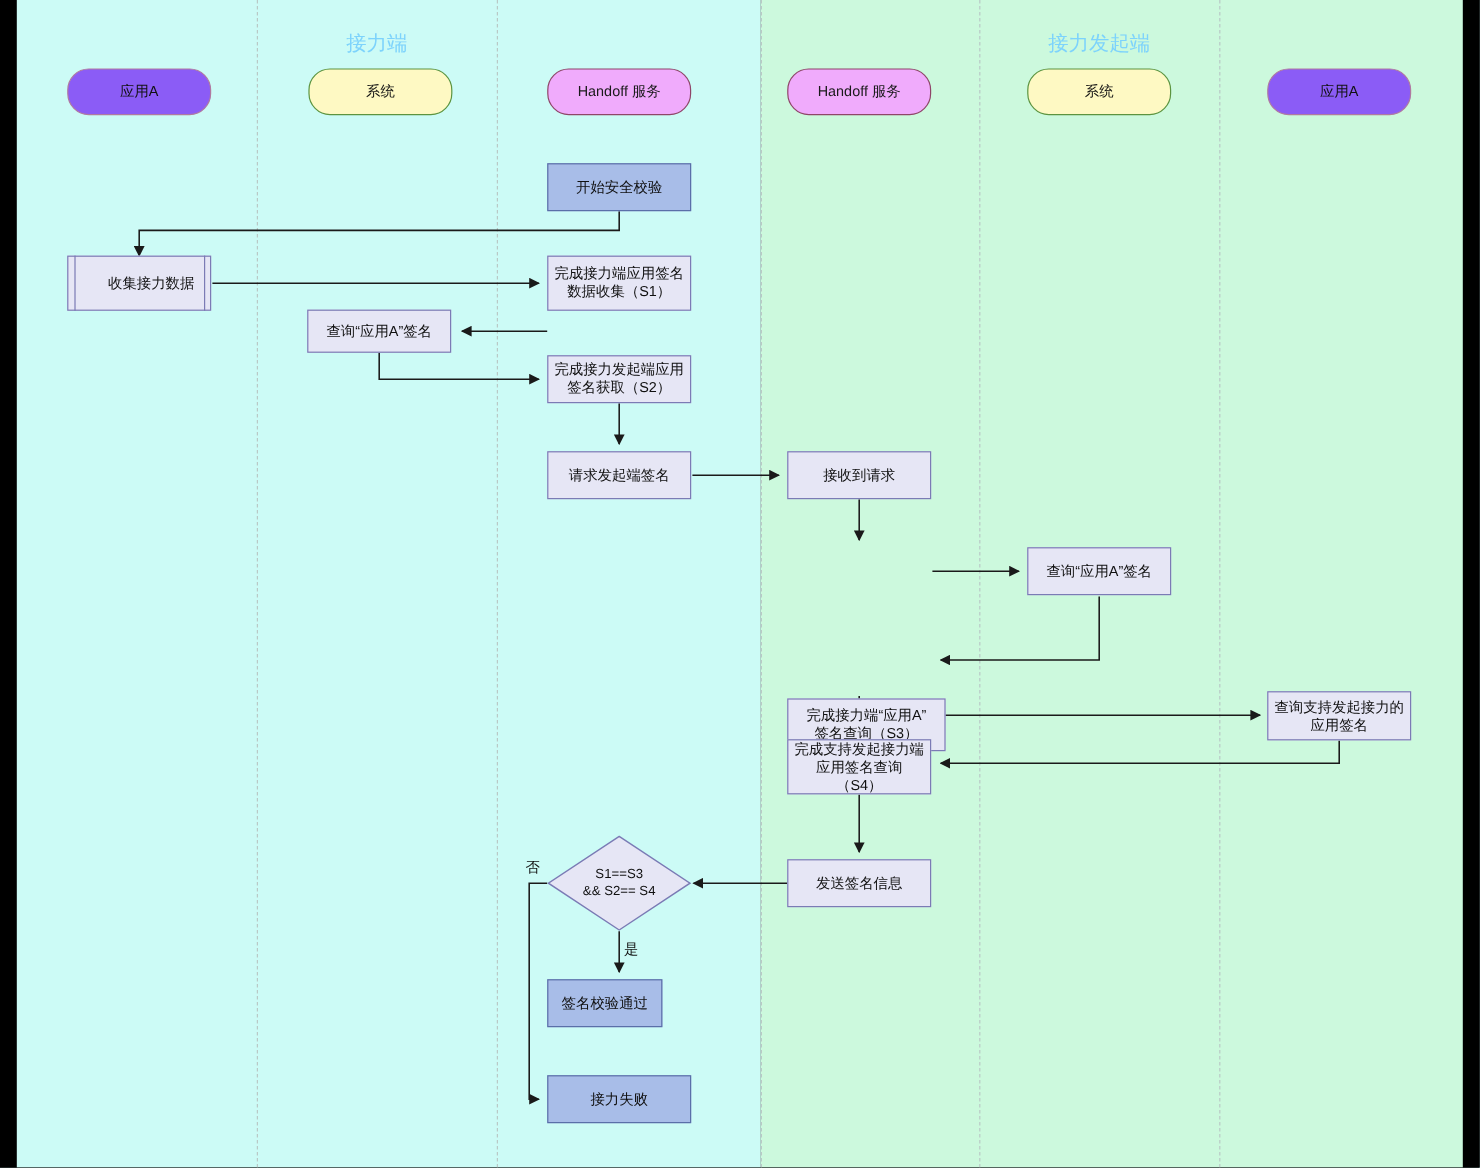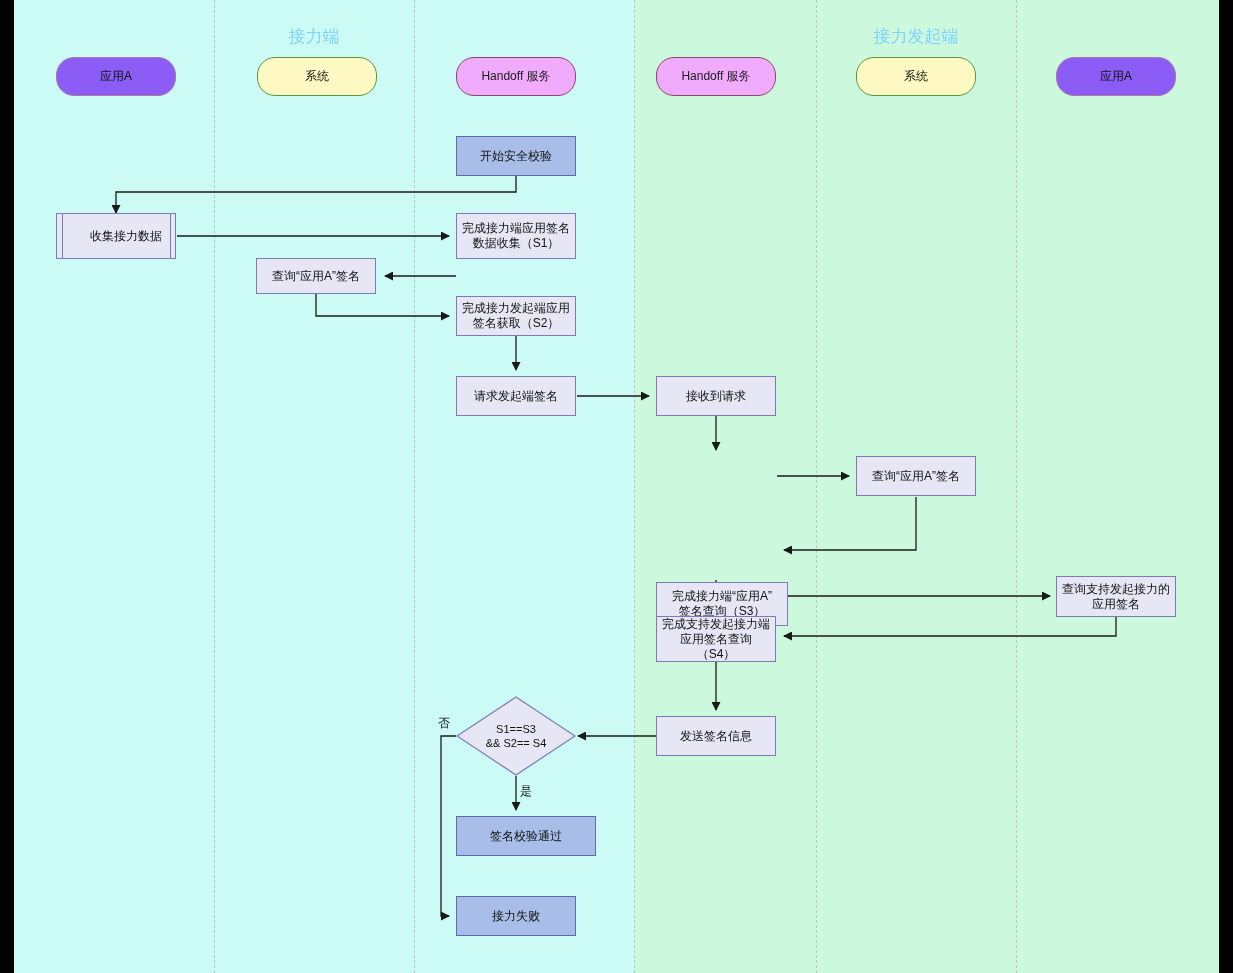--- a/index.html
+++ b/index.html
@@ -112,16 +112,16 @@
     <svg width="120" height="80" style="position:absolute;left:0;top:0;">
       <polygon points="60,1 119,40 60,79 1,40" fill="#e6e6f5" stroke="#7b7bb5" stroke-width="1.2"></polygon>
     </svg>
     <div class="diamond-label" style="white-space:pre-line;">S1==S3
 &amp;&amp; S2== S4</div>
   </div>
 
   <div class="edge-label" style="left:438px;top:715px;">否</div>
   <div class="edge-label" style="left:520px;top:783px;">是</div>
 
-  <div class="node blue" style="left:456px;top:816px;width:140px;height:40px;">签名校验通过</div>
+  <div class="node blue" style="left:456px;top:816px;width:96px;height:40px;">签名校验通过</div>
   <div class="node blue" style="left:456px;top:896px;width:120px;height:40px;">接力失败</div>
 
 </div>
 
 </body></html>

